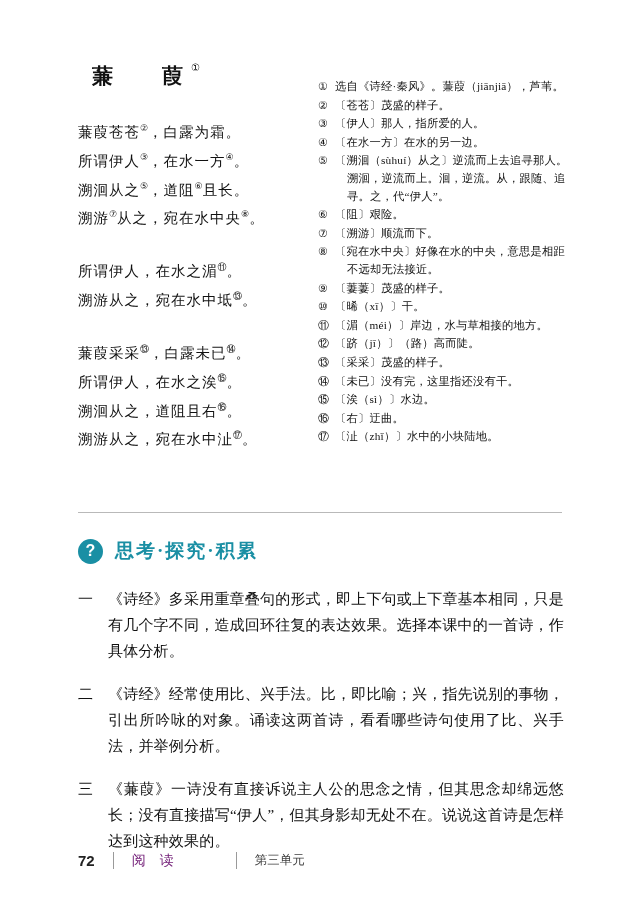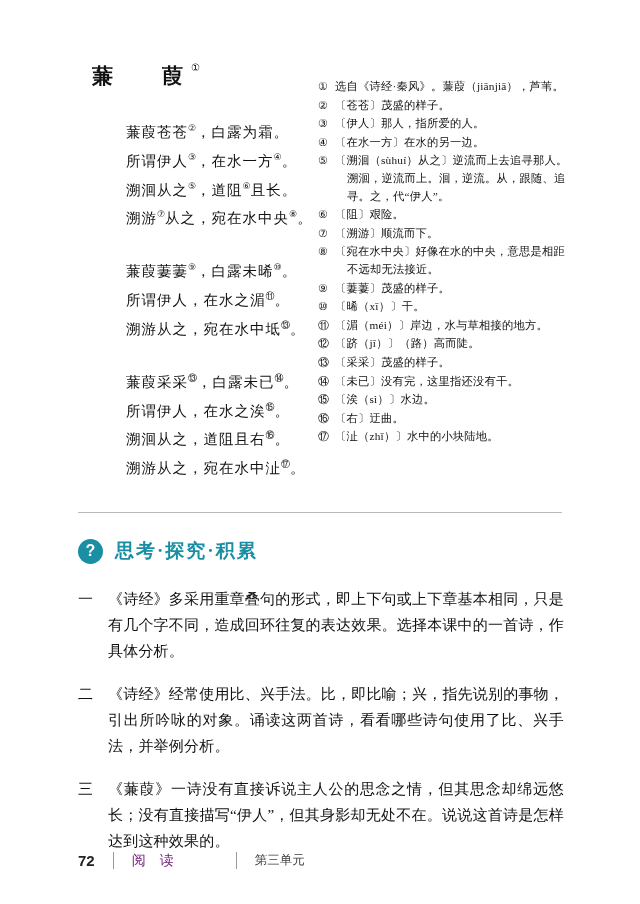--- a/index.html
+++ b/index.html
@@ -41,21 +41,20 @@
     font-size: 10px;
     font-weight: normal;
     vertical-align: super;
     letter-spacing: 0;
     position: relative;
     top: -4px;
     left: -6px;
   }
   .stanza {
     margin-bottom: 24px;
-    margin-left: 48px;
   }
   .verse {
     font-size: 14.5px;
     line-height: 25px;
     letter-spacing: 1px;
     white-space: nowrap;
   }
   .sup {
     font-size: 9px;
     vertical-align: super;
@@ -203,21 +202,20 @@
     </div>
 
     <div class="stanza">
       <div class="verse">蒹葭苍苍<sup class="sup">②</sup>，白露为霜。</div>
       <div class="verse">所谓伊人<sup class="sup">③</sup>，在水一方<sup class="sup">④</sup>。</div>
       <div class="verse">溯洄从之<sup class="sup">⑤</sup>，道阻<sup class="sup">⑥</sup>且长。</div>
       <div class="verse">溯游<sup class="sup">⑦</sup>从之，宛在水中央<sup class="sup">⑧</sup>。</div>
     </div>
 
     <div class="stanza">
-      <div class="verse">蒹葭萋萋<sup class="sup">⑨</sup>，白露未晞<sup class="sup">⑩</sup>。</div>
       <div class="verse">所谓伊人，在水之湄<sup class="sup">⑪</sup>。</div>
       <div class="verse">溯游从之，宛在水中坻<sup class="sup">⑬</sup>。</div>
     </div>
 
     <div class="stanza">
       <div class="verse">蒹葭采采<sup class="sup">⑬</sup>，白露未已<sup class="sup">⑭</sup>。</div>
       <div class="verse">所谓伊人，在水之涘<sup class="sup">⑮</sup>。</div>
       <div class="verse">溯洄从之，道阻且右<sup class="sup">⑯</sup>。</div>
       <div class="verse">溯游从之，宛在水中沚<sup class="sup">⑰</sup>。</div>
     </div>

